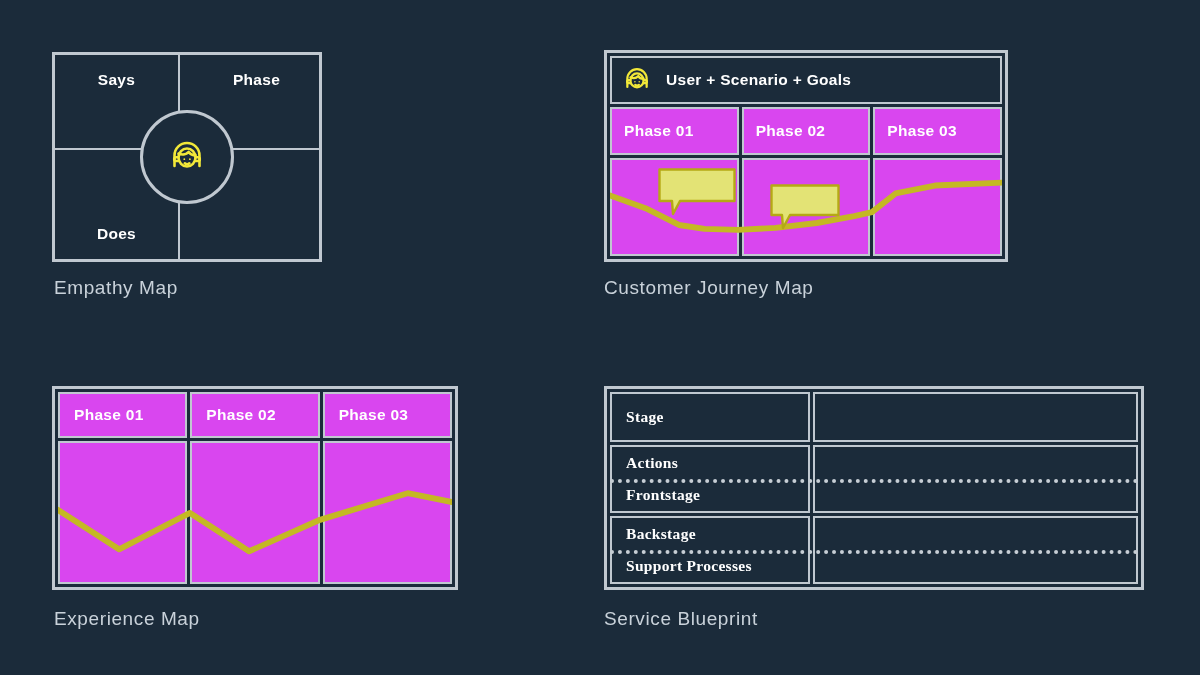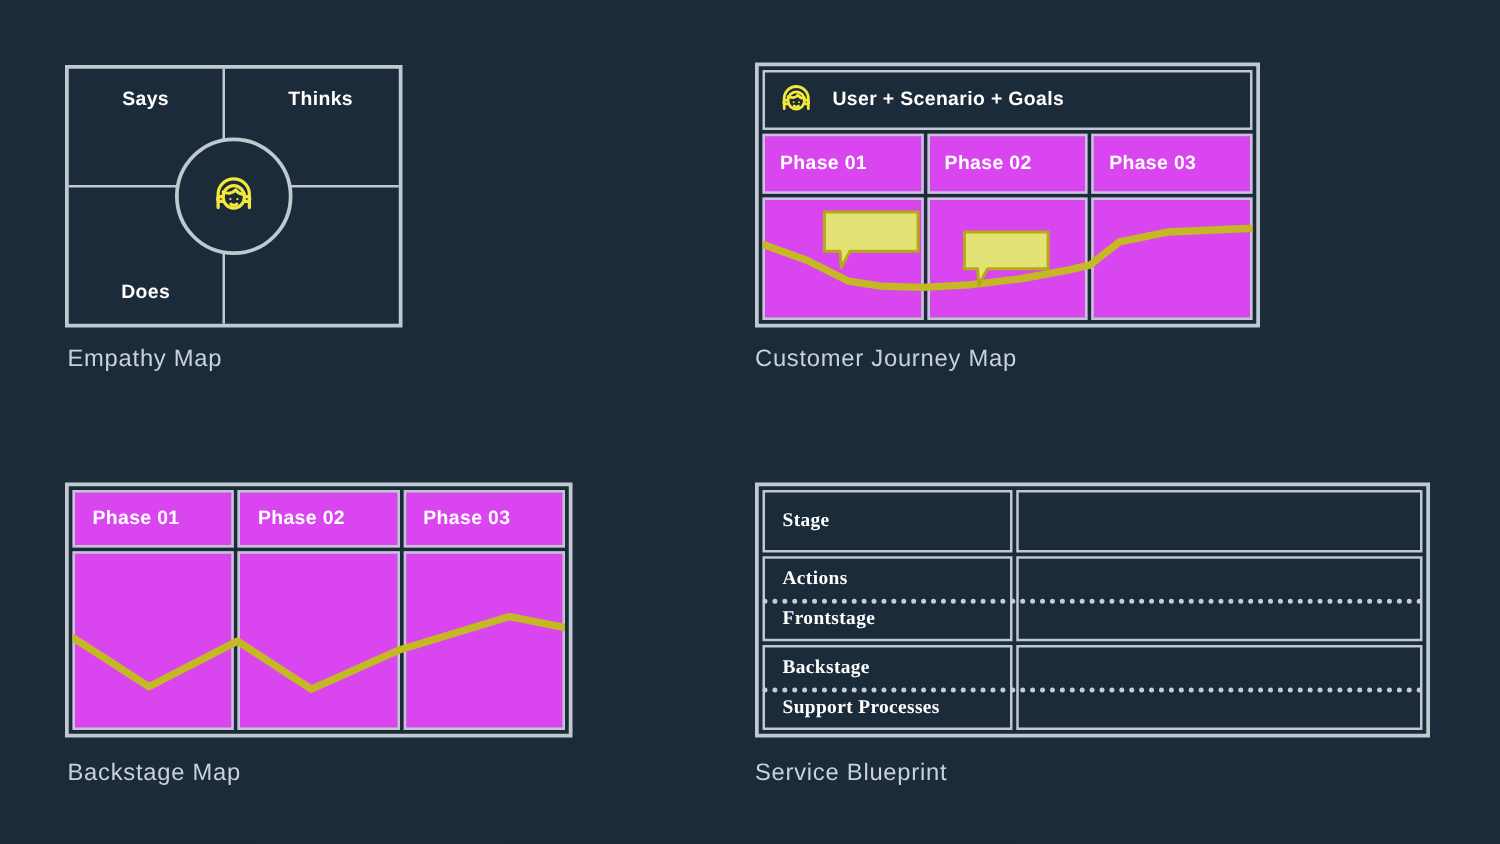--- a/index.html
+++ b/index.html
@@ -246,21 +246,21 @@
 <div class="canvas">
 
   <div class="panel" id="empathy-map">
     <div class="frame empathy-frame">
 
       <div class="empathy-quad q-says">
         <span class="cell-label">Says</span>
       </div>
 
       <div class="empathy-quad q-thinks">
-        <span class="cell-label">Thinks</span>
+        <span class="cell-label">Phase</span>
       </div>
 
       <div class="empathy-quad q-does">
         <span class="cell-label">Does</span>
       </div>
 
 
       <div class="empathy-center">
         <svg width="44" height="44" viewBox="0 0 44 44">
           <g fill="none" stroke="#f2e839" stroke-width="2.6" stroke-linecap="round" stroke-linejoin="round">
@@ -354,21 +354,21 @@
         <div class="cell"></div>
         <div class="cell"></div>
 
         <svg class="experience-line-layer" viewBox="0 0 400 152" preserveAspectRatio="none">
           <polyline points="0,70 62,110 134,73 194,112 266,80 355,53 400,62" fill="none" stroke="#c4b824" stroke-width="6" stroke-linejoin="round" stroke-linecap="round"></polyline>
         </svg>
       </div>
 
     </div>
   </div>
-  <div class="panel caption" id="experience-caption">Backstage Map</div>
+  <div class="panel caption" id="experience-caption">Experience Map</div>
 
   <div class="panel" id="service-blueprint">
     <div class="frame blueprint-frame">
 
       <div class="bp-band single">
         <div class="bp-left">
           <div class="bp-sub">
             <span class="cell-label">Stage</span>
           </div>
         </div>

